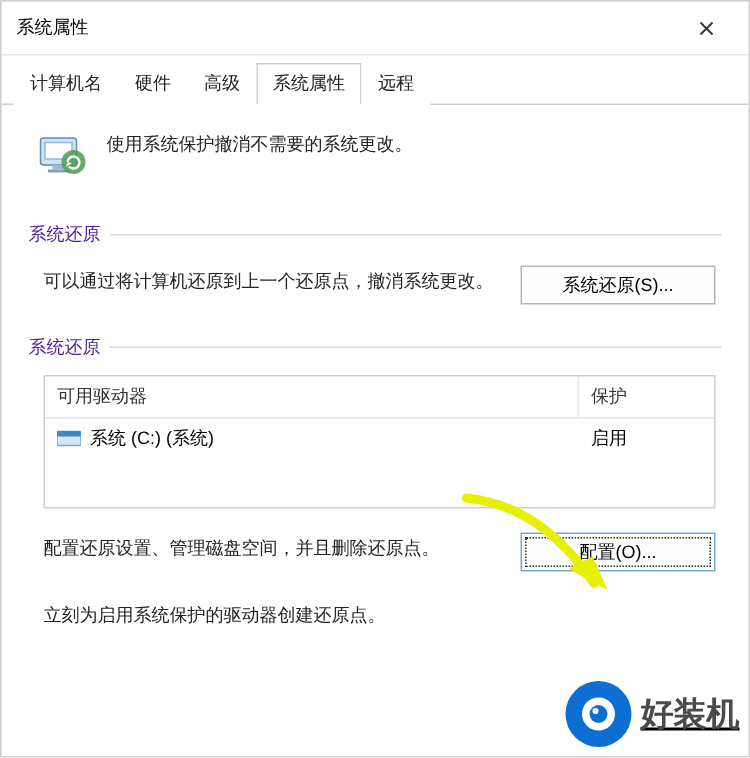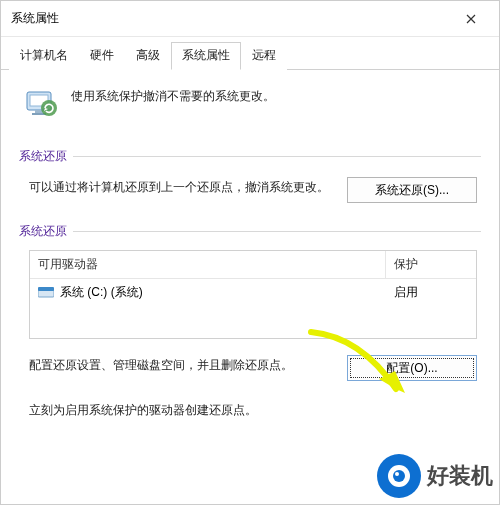--- a/index.html
+++ b/index.html
@@ -162,20 +162,21 @@
     pointer-events: none;
   }
   .watermark {
     position: absolute;
     right: 6px;
     bottom: 6px;
     display: flex;
     align-items: center;
     gap: 6px;
     pointer-events: none;
+    text-decoration: underline;
   }
   .watermark .logo {
     width: 44px;
     height: 44px;
     border-radius: 50%;
     background: #0d6fd1;
     display: flex;
     align-items: center;
     justify-content: center;
   }

